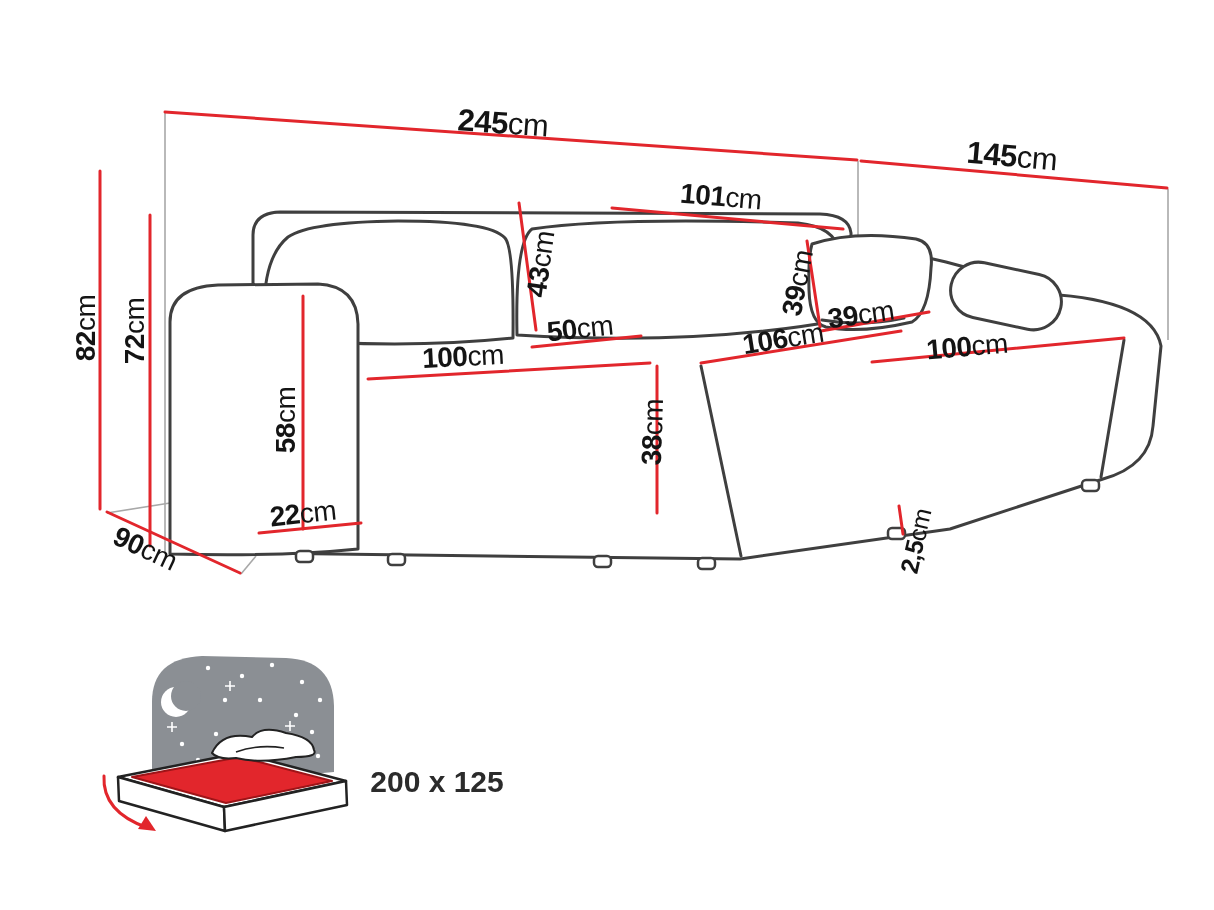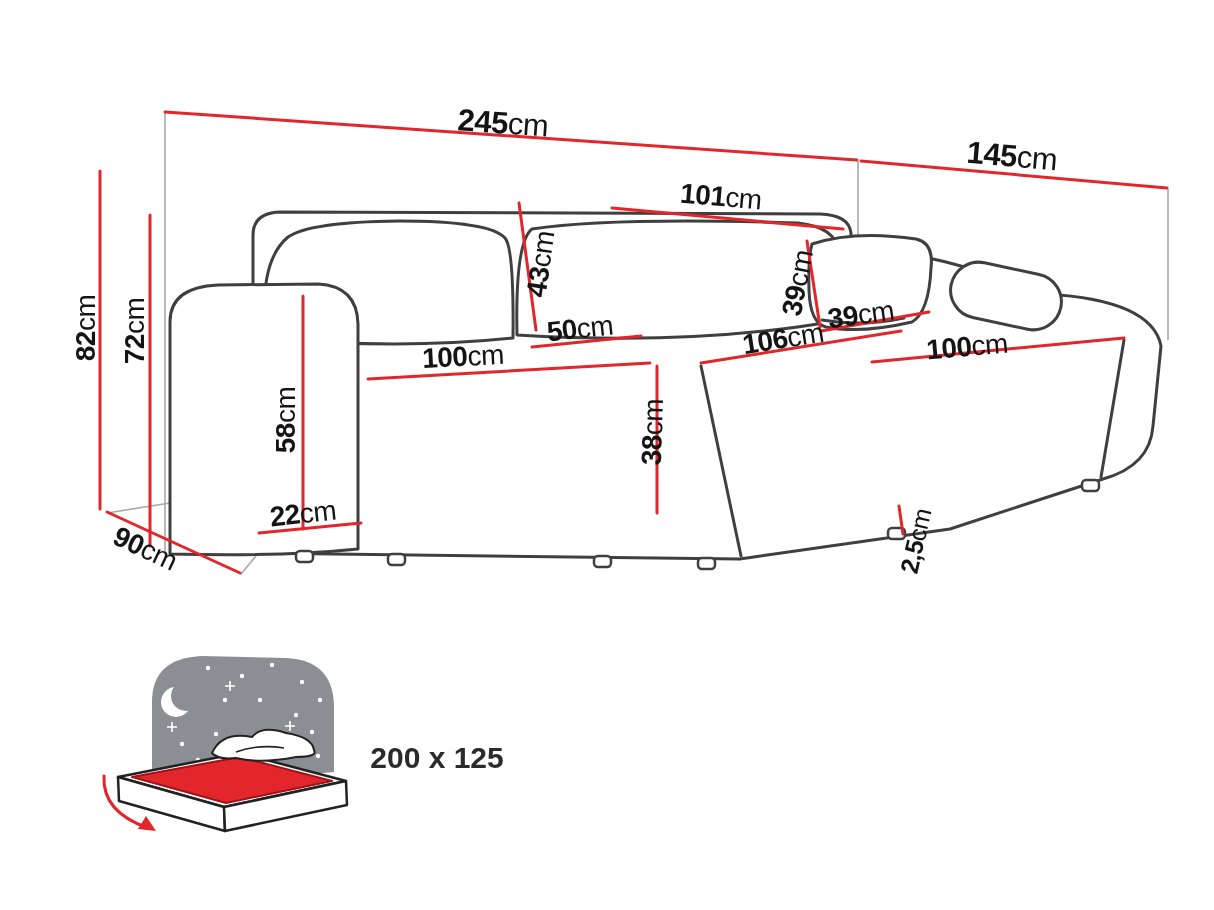--- a/index.html
+++ b/index.html
@@ -184,15 +184,15 @@
   <div class="dim-label md" style="left:145px;top:549px;--r:25deg;">
     <span class="val">90</span><span class="unit">cm</span>
   </div>
   <div class="dim-label md" style="left:653px;top:432px;--r:-88deg;">
     <span class="val">38</span><span class="unit">cm</span>
   </div>
   <div class="dim-label sm" style="left:916px;top:541px;--r:-77deg;">
     <span class="val">2,5</span><span class="unit">cm</span>
   </div>
 
-  <div class="bed-size" style="left:437px;top:758px;">200 x 125</div>
+  <div class="bed-size" style="left:437px;top:782px;">200 x 125</div>
 
 </div>
 
 </body></html>

